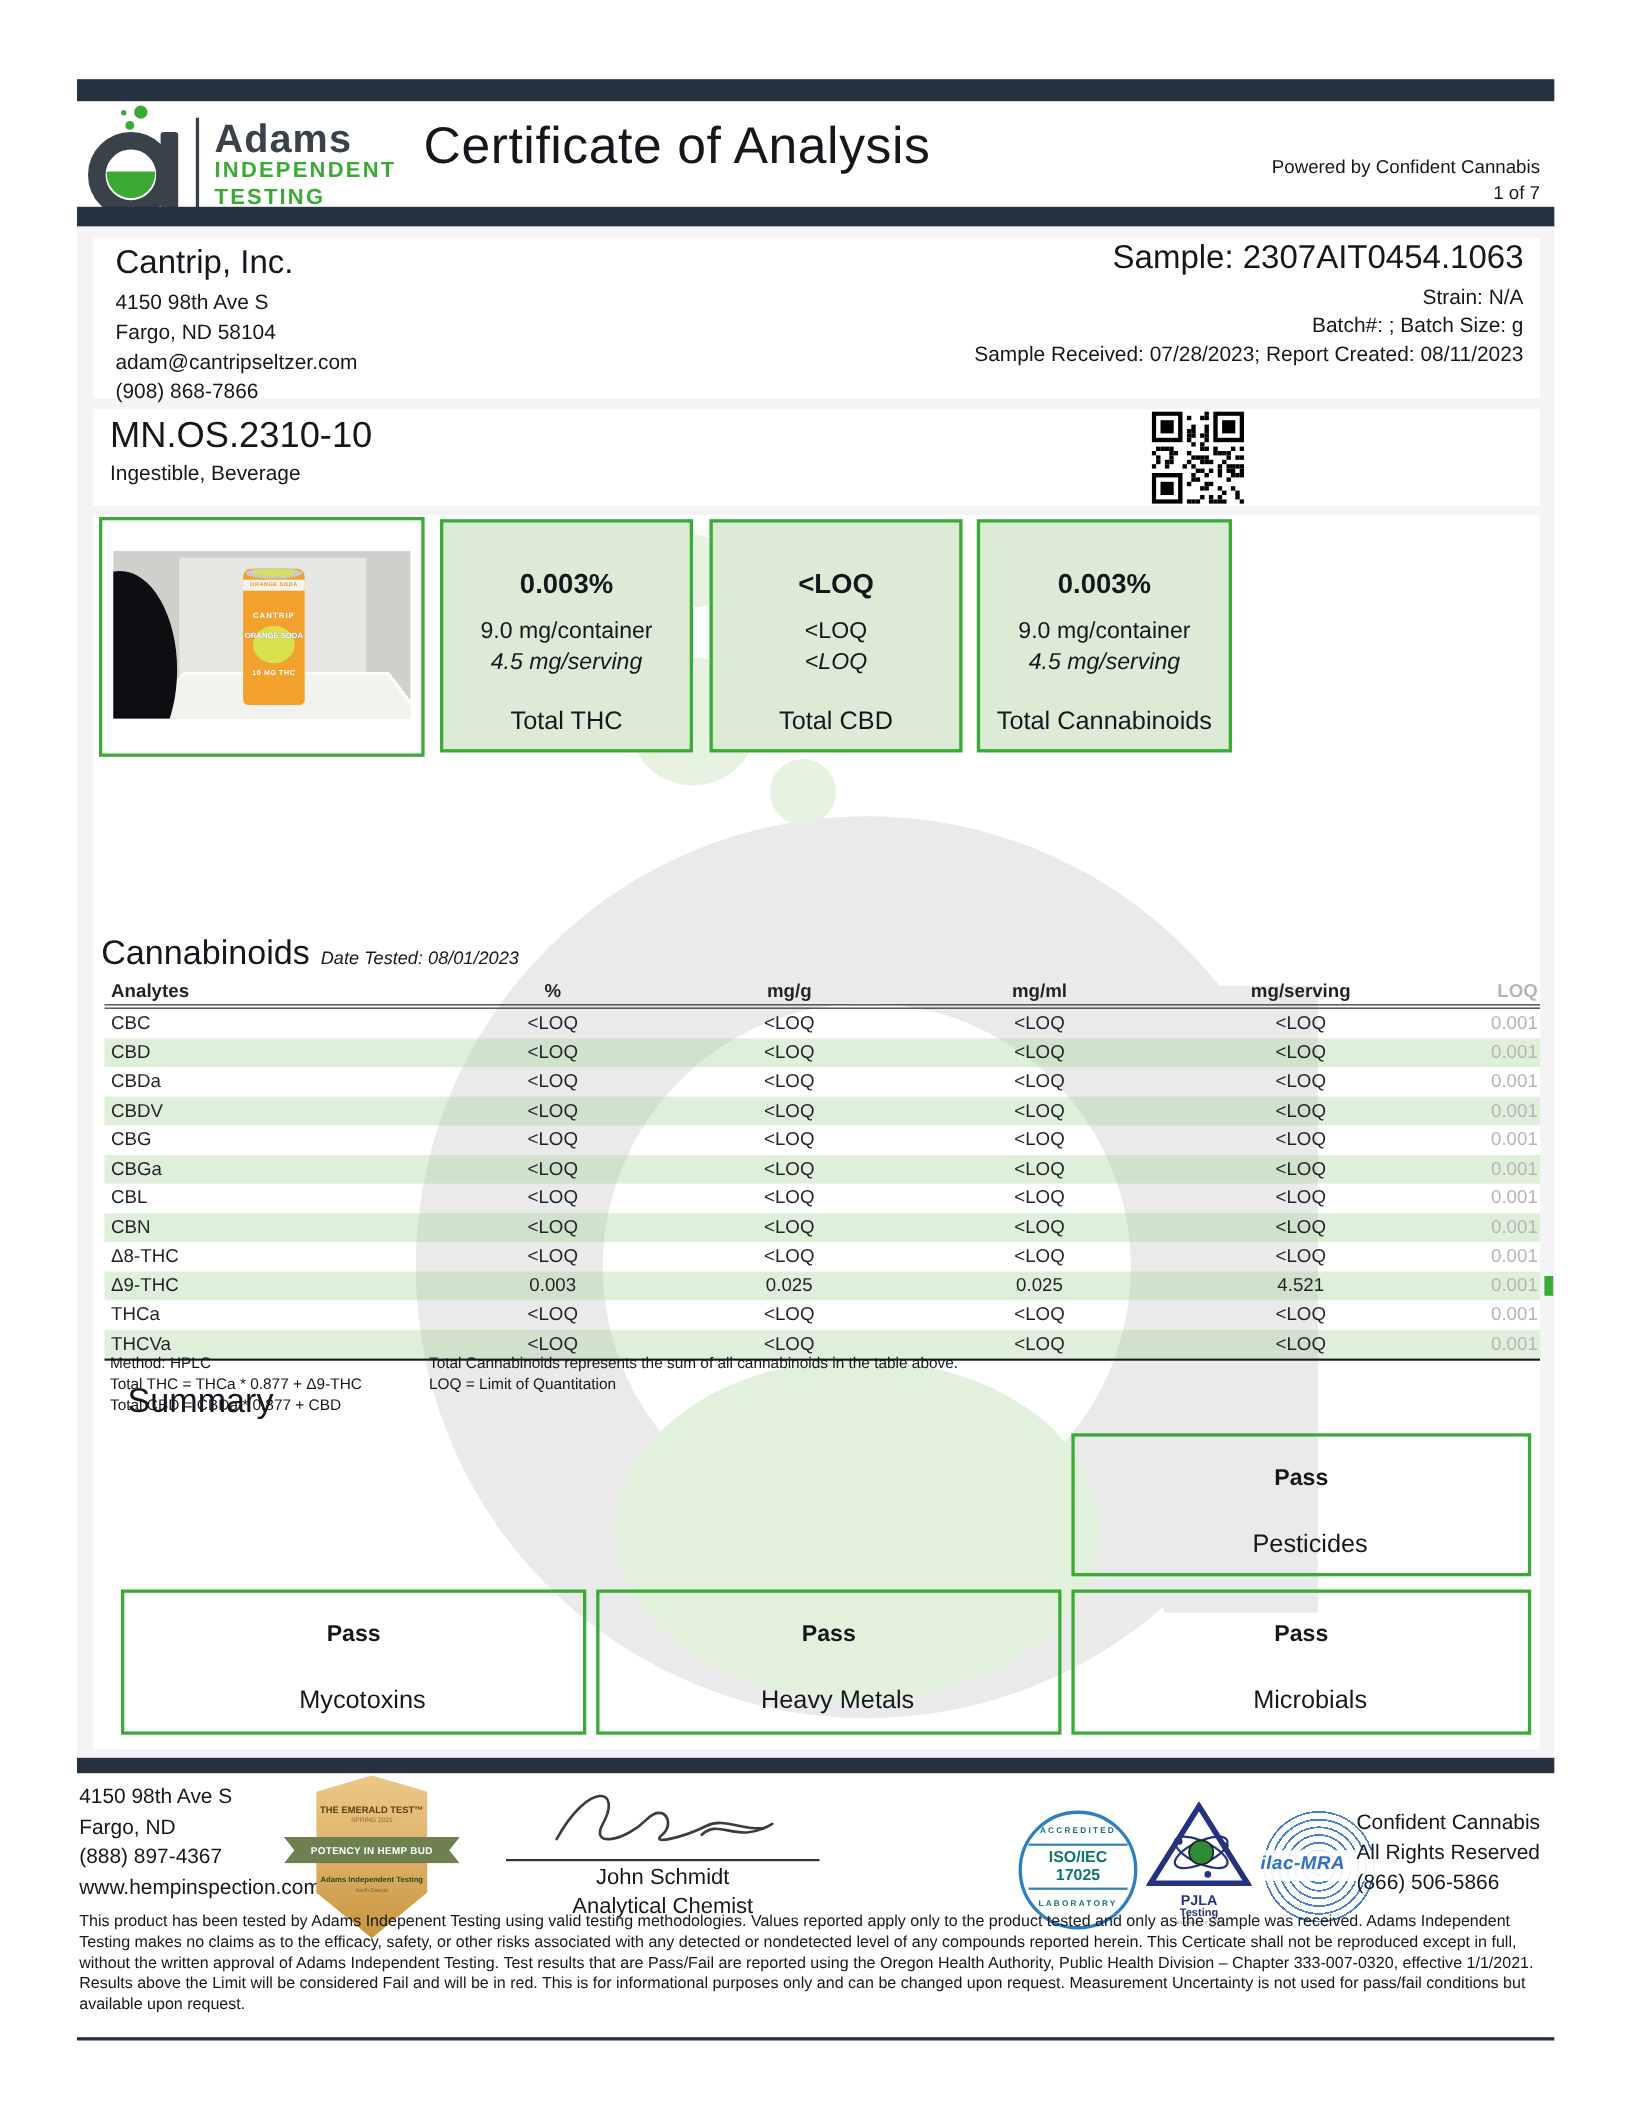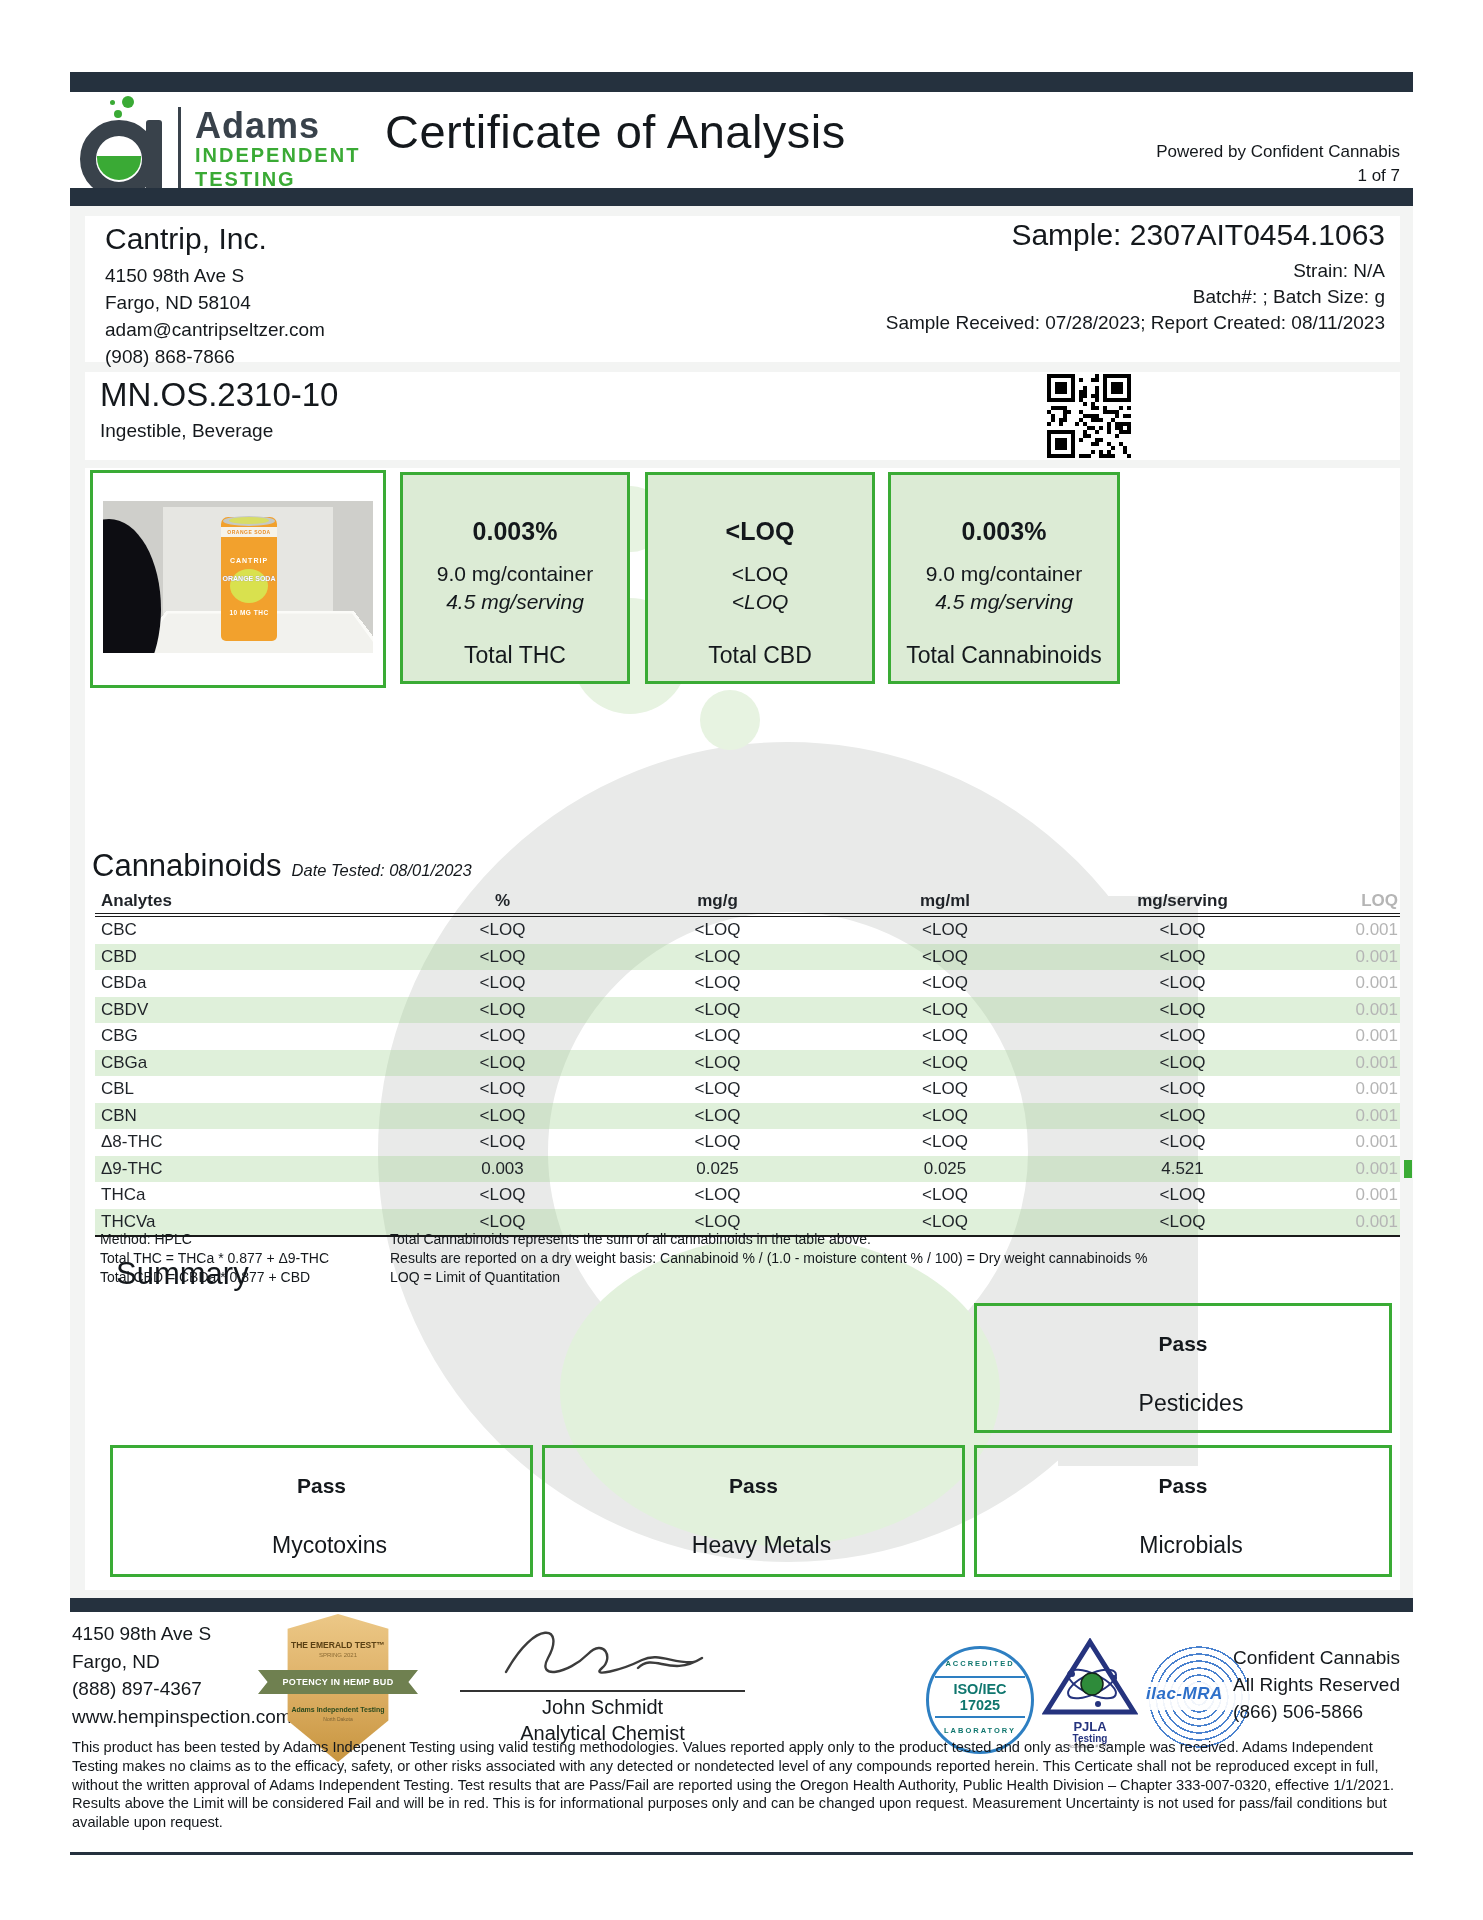--- a/index.html
+++ b/index.html
@@ -482,21 +482,20 @@
   </div>
 
   <div class="foot-notes">
     <div class="fn-left">
       <div>Method: HPLC</div>
       <div>Total THC = THCa * 0.877 + Δ9-THC</div>
       <div>Total CBD = CBDa * 0.877 + CBD</div>
     </div>
     <div class="fn-right">
       <div>Total Cannabinoids represents the sum of all cannabinoids in the table above.</div>
-      <div>Results are reported on a dry weight basis: Cannabinoid % / (1.0 - moisture content % / 100) = Dry weight cannabinoids %</div>
       <div>LOQ = Limit of Quantitation</div>
     </div>
   </div>
 
   <div class="summary-title">Summary</div>
 
   <div class="pass-box" id="pb-pesticides">
     <div class="pass-status">Pass</div>
     <div class="pass-label">Pesticides</div>
   </div>

